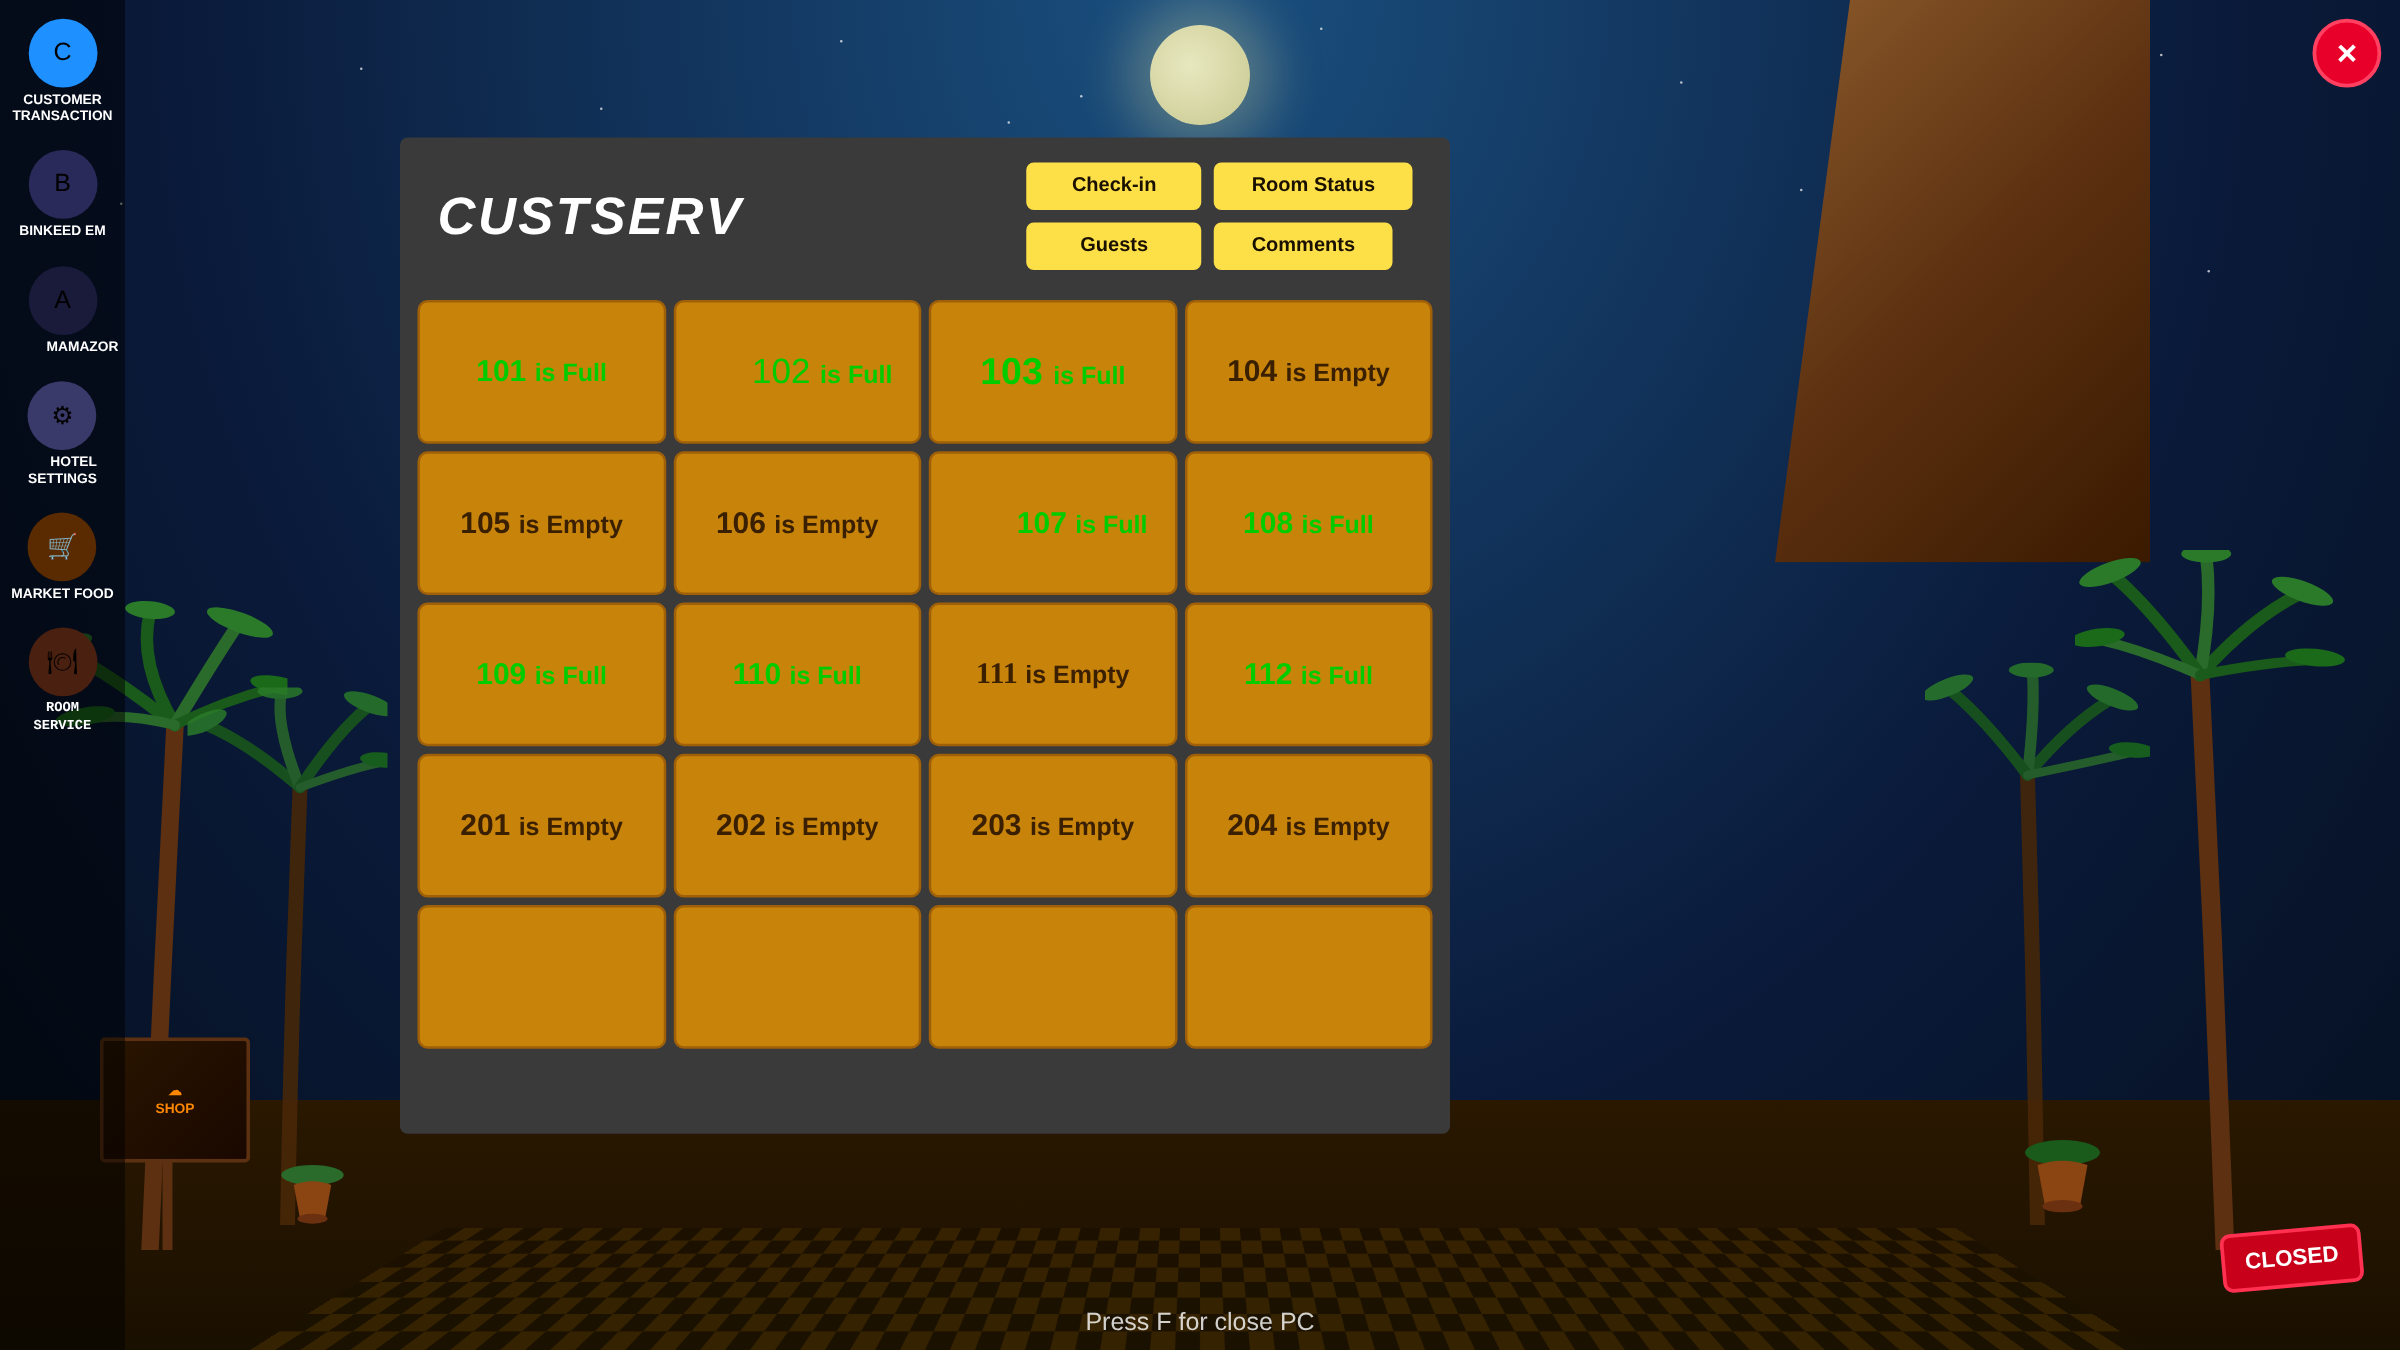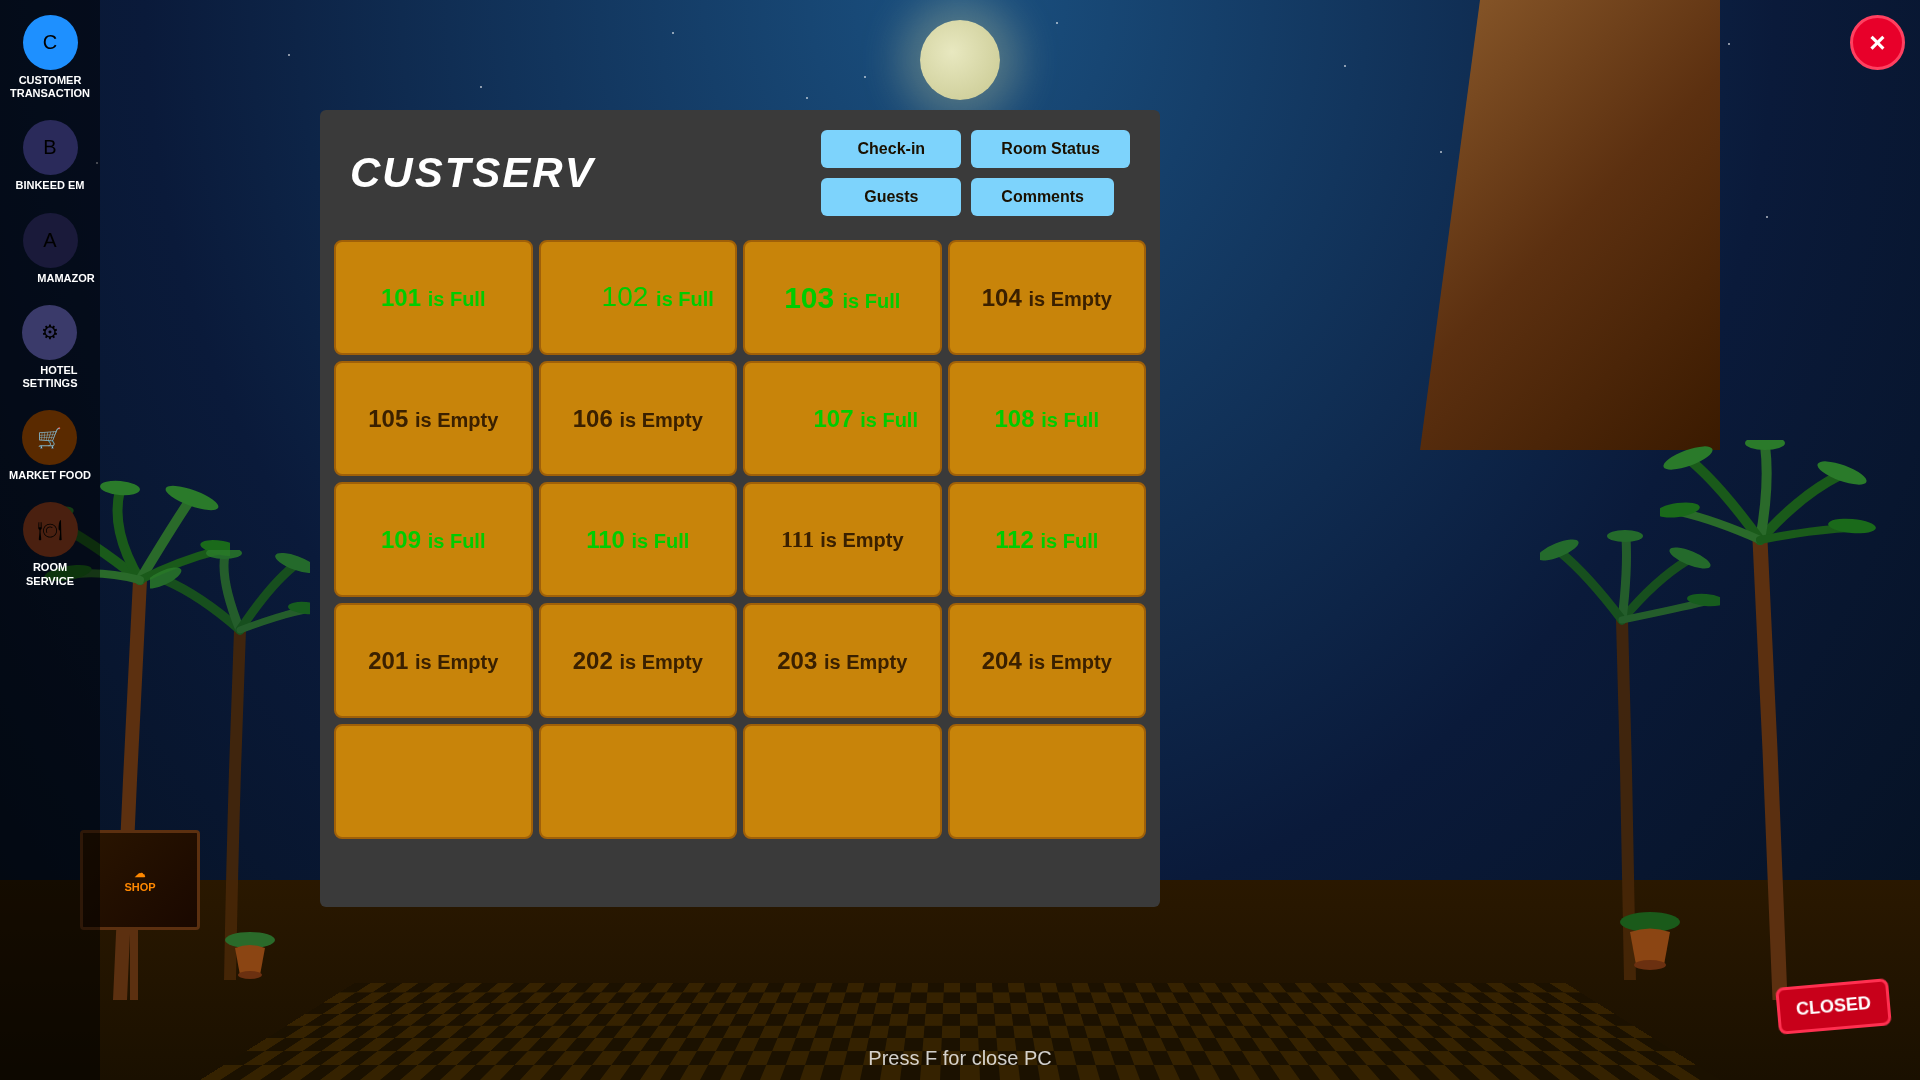--- a/index.html
+++ b/index.html
@@ -265,21 +265,21 @@
       gap: 10px;
     }
 
     .modal-btn-row {
       display: flex;
       gap: 10px;
     }
 
     .modal-btn {
       padding: 10px 30px;
-      background: #7dd3fc;
+      background: #fde047;
       border: none;
       border-radius: 6px;
       font-size: 16px;
       font-weight: bold;
       color: #1a1000;
       cursor: pointer;
       min-width: 140px;
       text-align: center;
     }
 
@@ -463,21 +463,21 @@
       <div class="sidebar-icon icon-hotel">⚙</div>
       <div class="sidebar-label" style="white-space: pre-line; text-align: right;">HOTEL
 SETTINGS</div>
     </div>
     <div class="sidebar-item">
       <div class="sidebar-icon icon-market">🛒</div>
       <div class="sidebar-label" style="white-space: pre-line;">MARKET FOOD</div>
     </div>
     <div class="sidebar-item">
       <div class="sidebar-icon icon-room-service">🍽</div>
-      <div class="sidebar-label" style="white-space: pre-line;">ROOM
+      <div class="sidebar-label" style="white-space: pre-line; font-family: Liberation Mono, monospace;">ROOM
 SERVICE</div>
     </div>
   </div>
 
 <div class="close-btn">×</div>
 
 <div class="closed-sign">CLOSED</div>
 
 <div class="bottom-hint">Press F for close PC</div>
 

